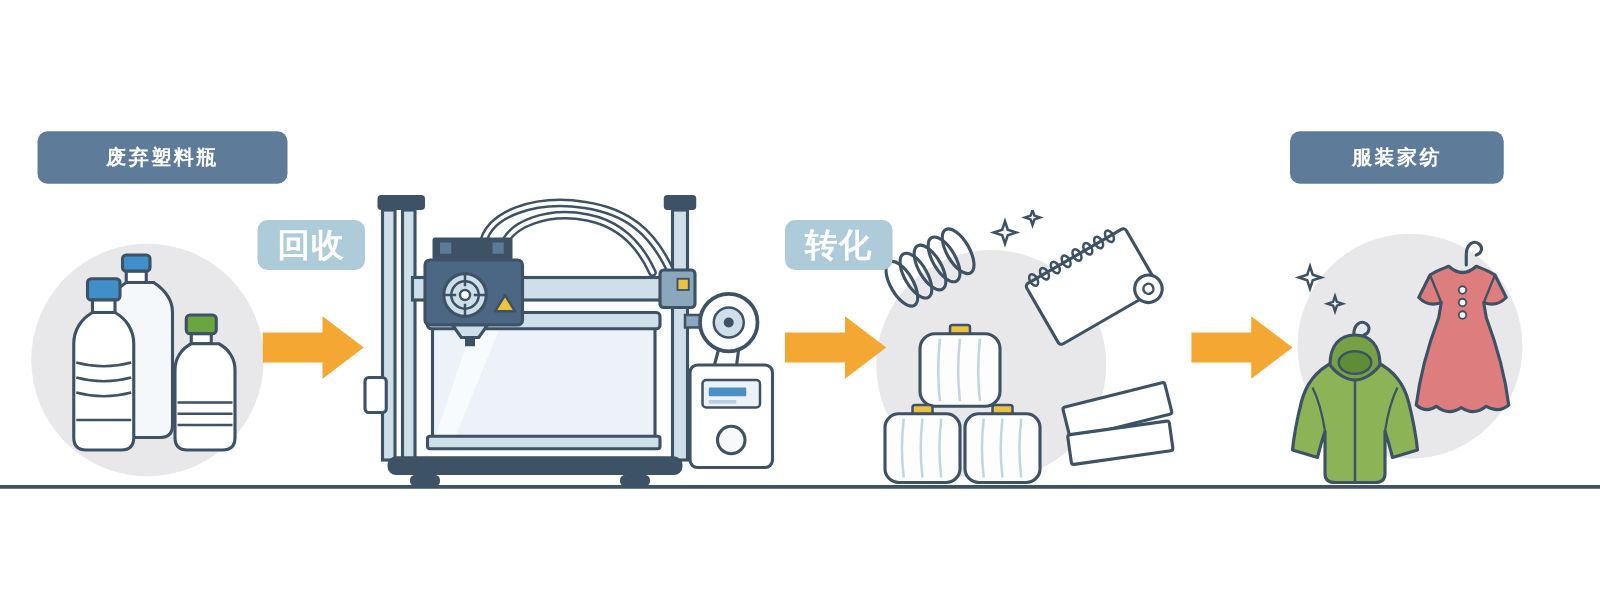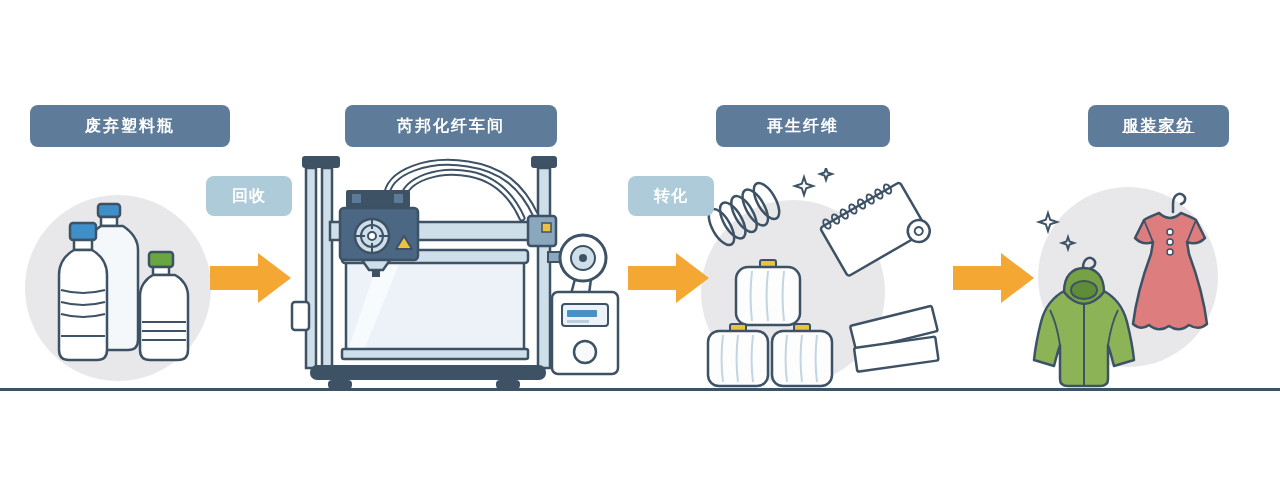--- a/index.html
+++ b/index.html
@@ -8,24 +8,24 @@
   .canvas { position:relative; width:1280px; height:486px; background:#ffffff; overflow:hidden; }
   .ground { position:absolute; left:0; top:388px; width:1280px; height:3px; background:#3e5266; }
   .stage-label {
     position:absolute; top:105px; height:42px; background:#5e7c99; border-radius:8px;
     color:#ffffff; font-weight:bold; font-size:16px; letter-spacing:2px;
     display:flex; align-items:center; justify-content:center;
   }
   .sl1 { left:30px;  width:200px; }
   .sl2 { left:345px; width:212px; }
   .sl3 { left:716px; width:174px; }
-  .sl4 { left:1088px; width:141px;text-decoration:underline; }
+  .sl4 { left:1032px; width:171px; }
   .flow-label {
     position:absolute; top:176px; width:86px; height:40px; background:#aecbd9; border-radius:8px;
-    color:#ffffff; font-weight:bold; font-size:16px; letter-spacing:1px;
+    color:#ffffff; font-weight:bold; font-size:26px; letter-spacing:1px;
     display:flex; align-items:center; justify-content:center;
   }
   .fl1 { left:206px; }
   .fl2 { left:628px;text-align:center; }
   .illus, .arrow { position:absolute; display:block; }
   .i1 { left:20px;  top:190px; }
   .i2 { left:290px; top:152px; }
   .i3 { left:692px; top:168px; }
   .i4 { left:1028px; top:182px; }
   .a1 { left:210px; top:252px; }
@@ -33,22 +33,20 @@
   .a3 { left:953px; top:252px; }
 </style>
 </head>
 <body>
 
 <div class="canvas">
 
   <div class="ground"></div>
 
   <div class="stage-label sl1">废弃塑料瓶</div>
-  <div class="stage-label sl2">芮邦化纤车间</div>
-  <div class="stage-label sl3">再生纤维</div>
   <div class="stage-label sl4">服装家纺</div>
 
   <svg class="illus i1" width="200" height="200" viewBox="0 0 200 200">
     <circle cx="98" cy="98" r="93" fill="#e8e8ea"></circle>
     <g>
       <rect x="78" y="14" width="22" height="13" rx="3" fill="#3f8fc9" stroke="#3e5266" stroke-width="2.5"></rect>
       <rect x="81" y="27" width="16" height="9" fill="#ffffff" stroke="#3e5266" stroke-width="2.5"></rect>
       <path d="M81,36 C72,42 66,50 66,60 L66,150 Q66,160 76,160 L108,160 Q118,160 118,150 L118,60 C118,50 112,42 103,36 Z" fill="#f4f8fb" stroke="#3e5266" stroke-width="2.5"></path>
     </g>
     <g>

